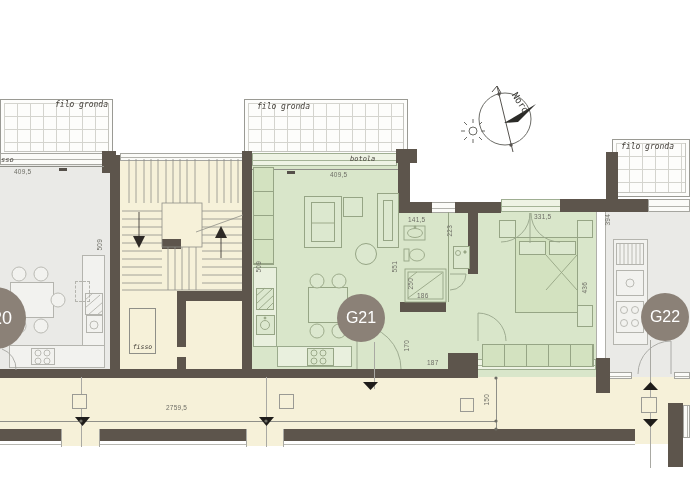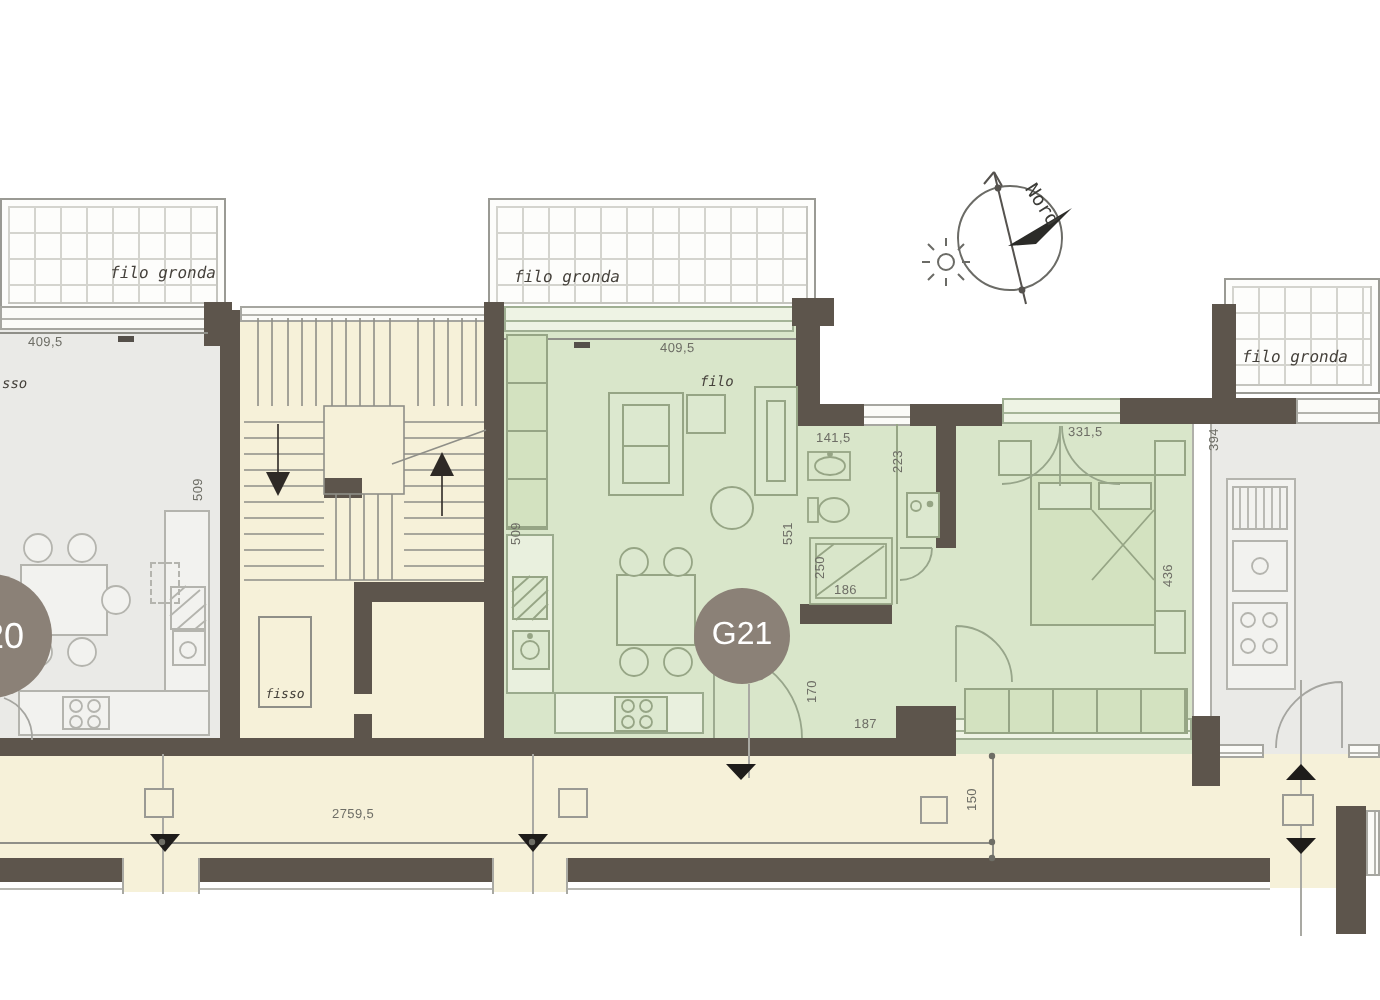--- a/index.html
+++ b/index.html
@@ -33,21 +33,21 @@
   .ward { background-image: repeating-linear-gradient(to right, transparent 0 21px, #96a585 21px 22px); }
   .hl { position:absolute; background:#8f8f88; height:1px; }
   .vl { position:absolute; background:#a9a9a3; width:1px; }
   .tick { position:absolute; background:#55504a; }
   .col { position:absolute; border:1px solid #9a9a94; background:#f6f1d9; }
   .patch { position:absolute; background:#f6f1d9; }
   .thin { position:absolute; background:#b8b8b2; }
   .dim { position:absolute; font-size:6.5px; line-height:7px; color:#6e6e66; white-space:nowrap; letter-spacing:.2px; z-index:8; }
   .dimv { writing-mode:vertical-rl; transform:rotate(180deg); }
   .arch { position:absolute; font-family:"DejaVu Sans Mono", monospace; font-style:italic;
-          color:#45413b; white-space:nowrap; z-index:8;margin-top:32px; }
+          color:#45413b; white-space:nowrap; z-index:8; }
   .badge { position:absolute; border-radius:50%; background:#8b8177; color:#fff;
            display:flex; align-items:center; justify-content:center; z-index:7;
            font-family:"Liberation Sans", sans-serif; }
   .overlay { position:absolute; left:0; top:0; z-index:6; pointer-events:none; }
   .nord { position:absolute; font-family:"DejaVu Sans Mono", monospace; font-size:9.5px; color:#3c3c38;
           transform:rotate(57deg); transform-origin:left top; z-index:8; }
   .botola-box { position:absolute; border:1px solid #8f8f88; z-index:5; }
   .botola-t { position:absolute; left:0; right:0; bottom:2px; text-align:center;
               font-family:"DejaVu Sans Mono", monospace; font-style:italic; font-size:6.5px; color:#45413b; }
 </style>
@@ -276,26 +276,29 @@
         <circle cx="266" cy="421" r="1.6"></circle>
         <circle cx="496" cy="421" r="1.6"></circle>
       <circle cx="496" cy="378" r="1.6"></circle>
         <circle cx="496" cy="429" r="1.6"></circle>
     </g>
   </svg>
 
   <div class="badge" style="left:-36px;top:287px;width:62px;height:62px;font-size:18px">
       <span>G20</span>
     </div>
-  <div class="badge" style="left:347px;top:294px;width:48px;height:48px;font-size:16px">
+  <div class="badge" style="left:337px;top:294px;width:48px;height:48px;font-size:16px">
       <span>G21</span>
     </div>
+  <div class="badge" style="left:641px;top:293px;width:48px;height:48px;font-size:16px">
+      <span>G22</span>
+    </div>
 
   <div class="arch" style="left:1px;top:156px;font-size:7px">sso</div>
-  <div class="arch" style="left:350px;top:155px;font-size:7px">filo</div>
+  <div class="arch" style="left:350px;top:155px;font-size:7px">botola</div>
   <div class="nord" style="left:519px;top:90px">Nord</div>
 
   <div class="dim" style="left:14px;top:168px">409,5</div>
   <div class="dim dimv" style="left:96px;top:239px">509</div>
   <div class="dim" style="left:330px;top:171px">409,5</div>
   <div class="dim dimv" style="left:255px;top:261px">509</div>
   <div class="dim dimv" style="left:391px;top:261px">551</div>
   <div class="dim" style="left:408px;top:216px">141,5</div>
   <div class="dim dimv" style="left:446px;top:225px">223</div>
   <div class="dim dimv" style="left:407px;top:278px">250</div>

